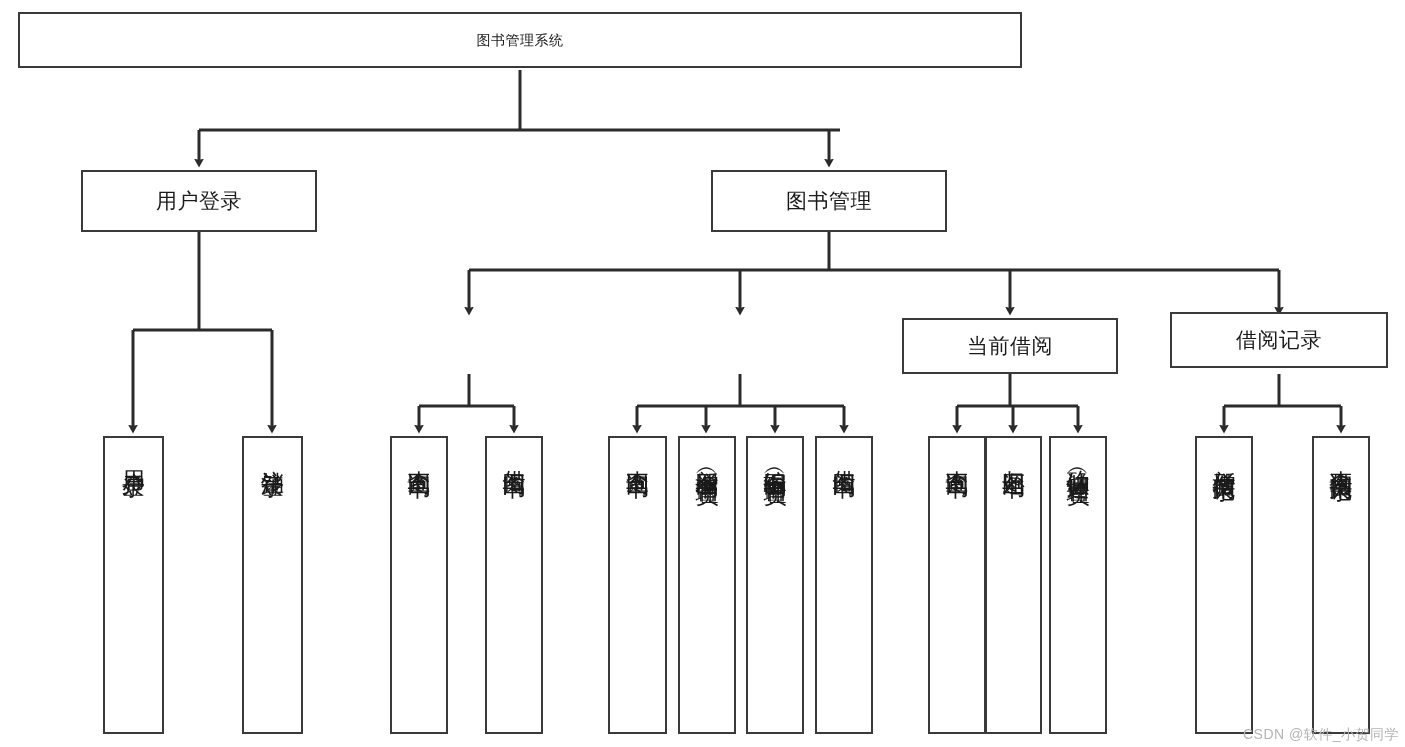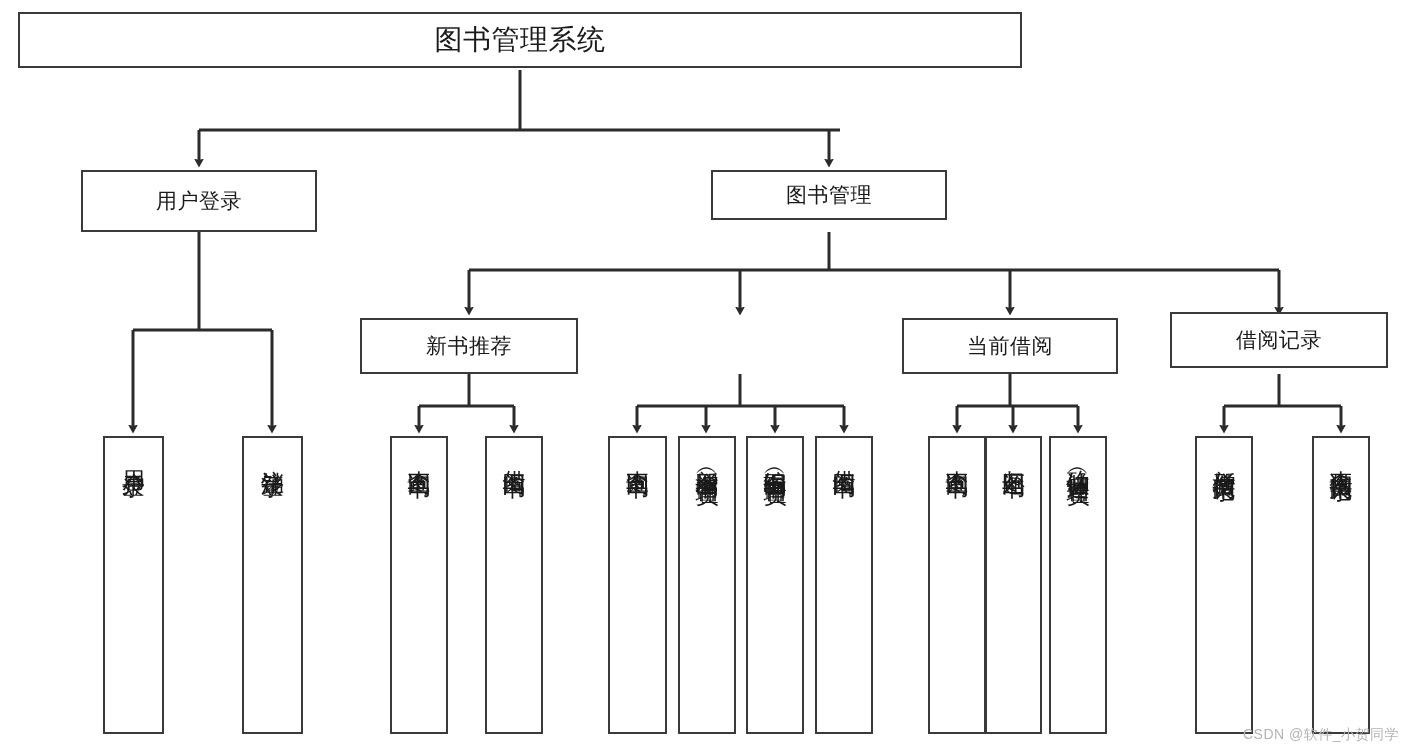--- a/index.html
+++ b/index.html
@@ -50,21 +50,21 @@
     text-orientation:upright;
     font-size:23px;
     line-height:1.18;
     letter-spacing:2px;
     white-space:normal;
     max-height:278px;
   }
   .node.vertical.tall .node-label{
     max-height:290px;
   }
-  .node.root .node-label{ font-size:28px; }
+  .node.root .node-label{ font-size:14px; }
   .watermark{
     position:absolute;
     right:6px;
     bottom:3px;
     font-size:14px;
     color:#b4b4b4;
     white-space:nowrap;
     z-index:3;
     letter-spacing:0.5px;
   }
@@ -125,27 +125,24 @@
   </svg>
 
   <div class="node root" style="left:18px; top:12px; width:1004px; height:56px;">
     <span class="node-label">图书管理系统</span>
   </div>
 
   <div class="node" style="left:81px; top:170px; width:236px; height:62px;">
     <span class="node-label">用户登录</span>
   </div>
 
-  <div class="node" style="left:711px; top:170px; width:236px; height:50px;text-align:center;">
+  <div class="node" style="left:711px; top:170px; width:236px; height:62px;text-align:center;">
     <span class="node-label">图书管理</span>
   </div>
 
-  <div class="node" style="left:360px; top:318px; width:218px; height:56px;">
-    <span class="node-label">新书推荐</span>
-  </div>
 
 
   <div class="node" style="left:902px; top:318px; width:216px; height:56px;">
     <span class="node-label">当前借阅</span>
   </div>
 
   <div class="node" style="left:1170px; top:312px; width:218px; height:56px;">
     <span class="node-label">借阅记录</span>
   </div>
 

